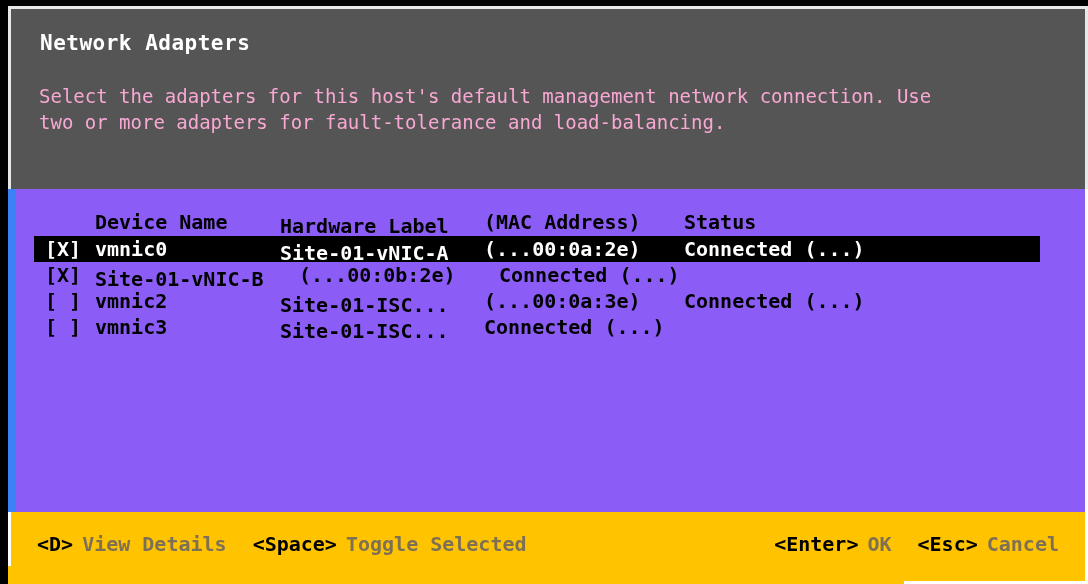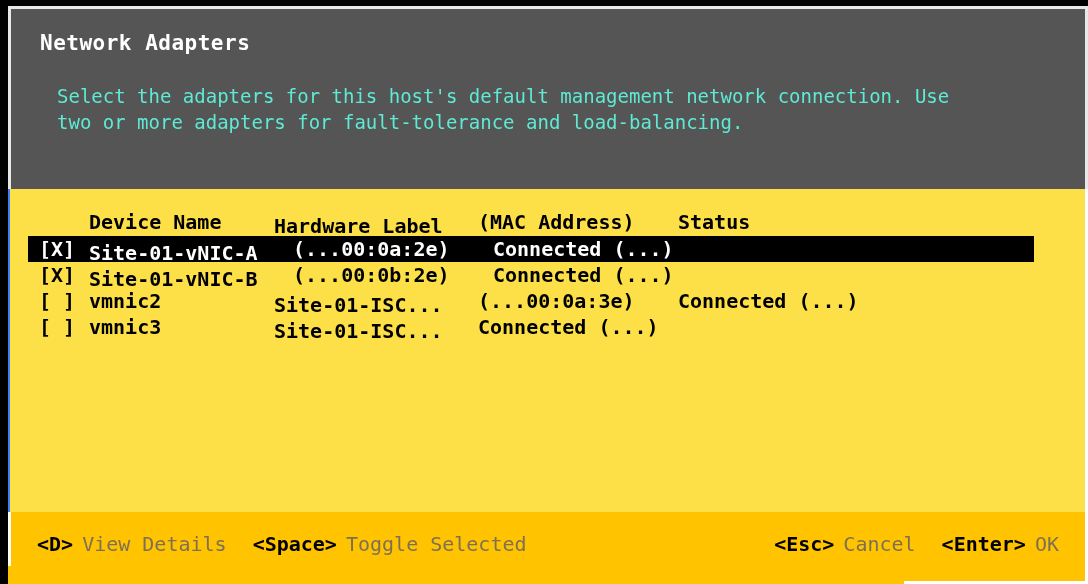--- a/index.html
+++ b/index.html
@@ -50,35 +50,35 @@
   .header-title {
     color: #ffffff;
     font-size: 21px;
     letter-spacing: 0.5px;
     font-weight: 700;
     line-height: 28px;
     margin: 4px 0 0 3px;
     white-space: pre;
   }
   .header-desc {
-    color: #5eead4;
+    color: #f9a8d4;
     font-size: 19px;
     line-height: 26px;
     margin-top: 26px;
-    margin-left: 20px;
+    margin-left: 2px;
     max-width: 900px;
     white-space: pre-wrap;
   }
 
   
   .body {
     position: relative;
     flex: 1 1 auto;
-    background: #fde047;
-    border-left: 2px solid #3b82f6;
+    background: #8b5cf6;
+    border-left: 8px solid #3b82f6;
     border-right: 3px solid #ffffff;
     box-sizing: border-box;
     padding: 0;
   }
 
   .table {
     margin-top: 20px;
     padding-left: 29px;
     font-size: 20px;
     line-height: 26px;
@@ -141,21 +141,21 @@
     font-size: 20px;
     margin-right: 26px;
   }
   .foot-right .keyitem:last-child { margin-right: 0; }
   .keycap {
     color: #000000;
     font-weight: 700;
   }
   .keylabel {
     color: #7d7055;
-    font-weight: 400;
+    font-weight: 700;
     margin-left: 9px;
   }
 
   
   .bottom-strip {
     position: absolute;
     left: 8px;
     right: 0;
     bottom: 0;
     height: 18px;
@@ -180,20 +180,21 @@
         <div class="t-row t-head">
           <span class="c-check"></span>
           <span class="c-dev">Device Name</span>
           <span class="c-hw">Hardware Label</span>
           <span class="c-mac">(MAC Address)</span>
           <span class="c-status">Status</span>
         </div>
 
         <div class="t-row selected">
           <span class="c-check">[X]</span>
+          <span class="c-dev">vmnic0</span>
           <span class="c-hw">Site-01-vNIC-A</span>
           <span class="c-mac">(...00:0a:2e)</span>
           <span class="c-status">Connected (...)</span>
         </div>
 
         <div class="t-row">
           <span class="c-check">[X]</span>
           <span class="c-hw">Site-01-vNIC-B</span>
           <span class="c-mac">(...00:0b:2e)</span>
           <span class="c-status">Connected (...)</span>
@@ -225,27 +226,27 @@
           <span class="keylabel">View Details</span>
         </div>
         <div class="keyitem">
           <span class="keycap">&lt;Space&gt;</span>
           <span class="keylabel">Toggle Selected</span>
         </div>
       </div>
 
       <div class="foot-right">
         <div class="keyitem">
+          <span class="keycap">&lt;Enter&gt;</span>
+          <span class="keylabel">OK</span>
+        </div>
+        <div class="keyitem">
           <span class="keycap">&lt;Esc&gt;</span>
           <span class="keylabel">Cancel</span>
         </div>
-        <div class="keyitem">
-          <span class="keycap">&lt;Enter&gt;</span>
-          <span class="keylabel">OK</span>
-        </div>
       </div>
 
     </div>
 
   </div>
 
   <div class="bottom-strip"></div>
 
 </div>
 

